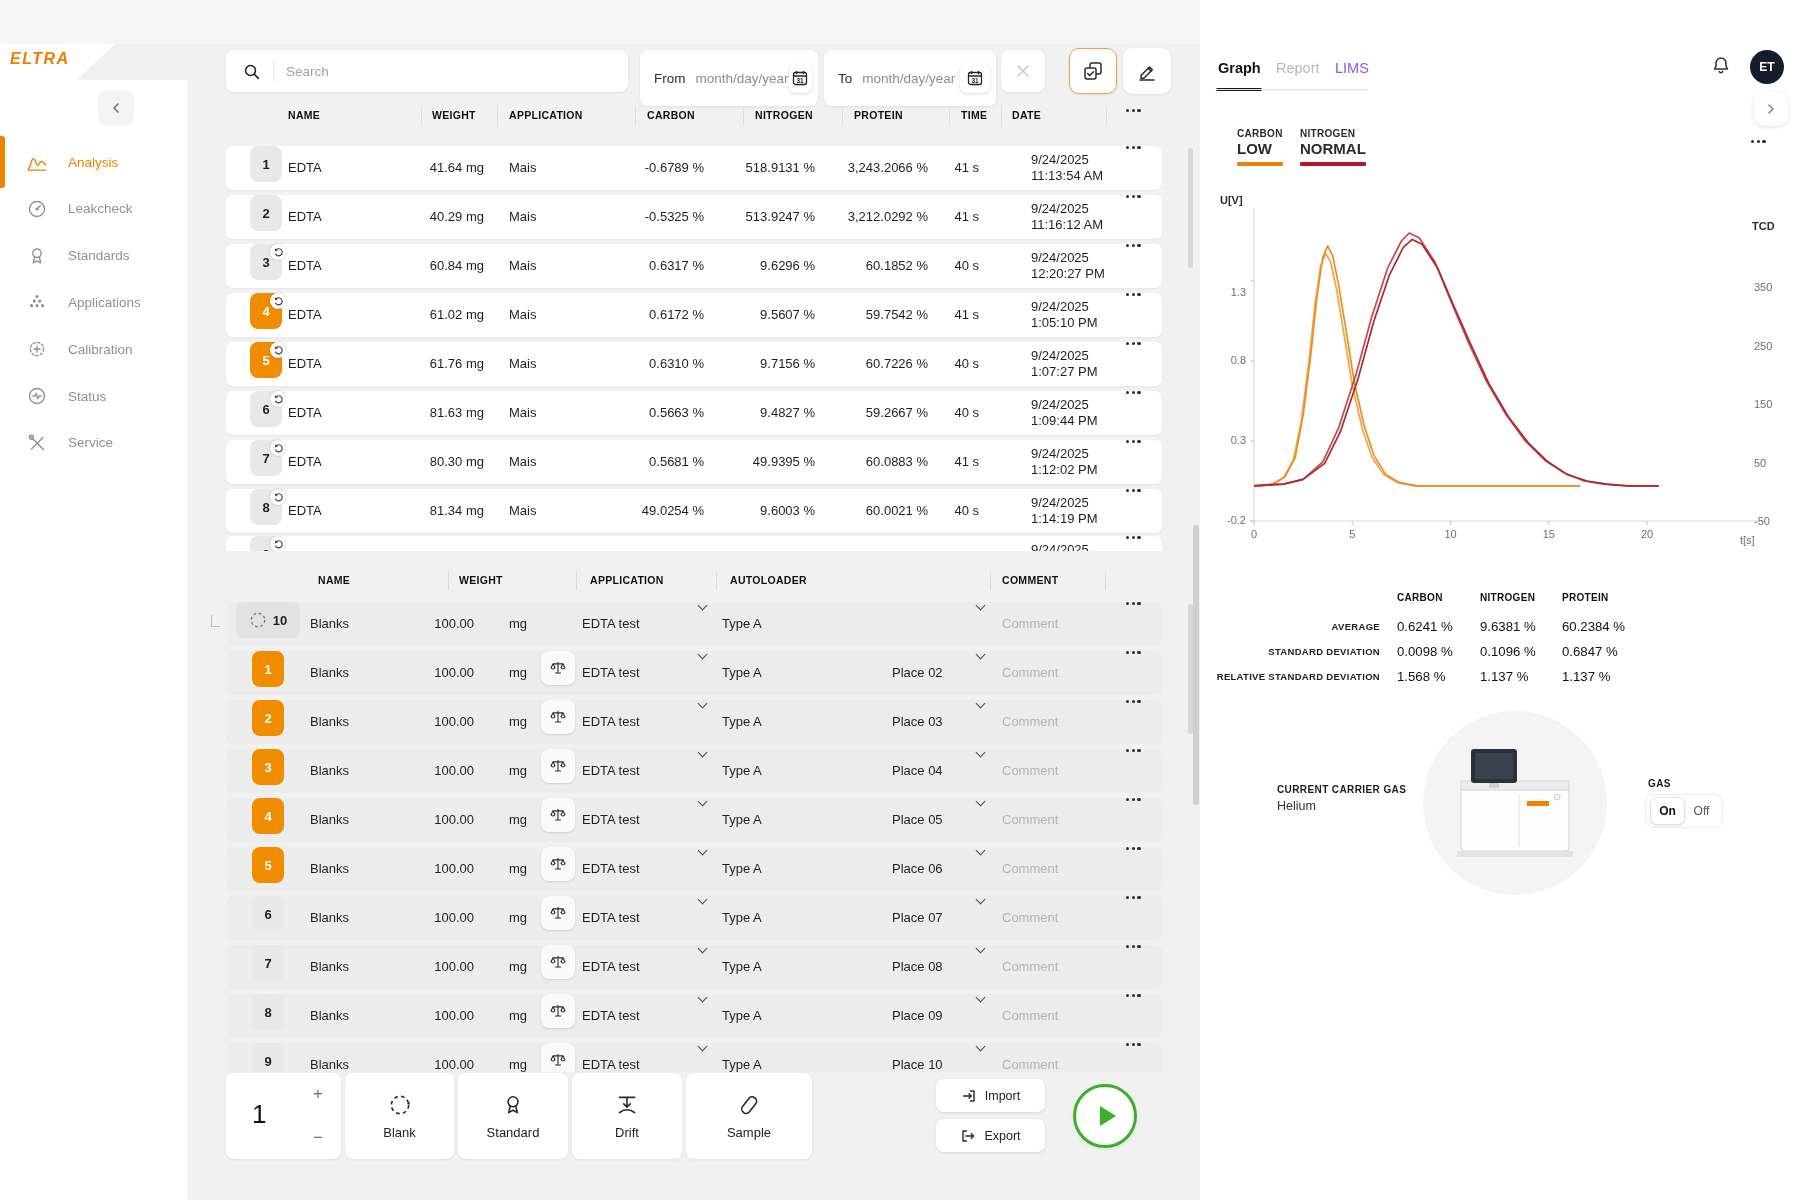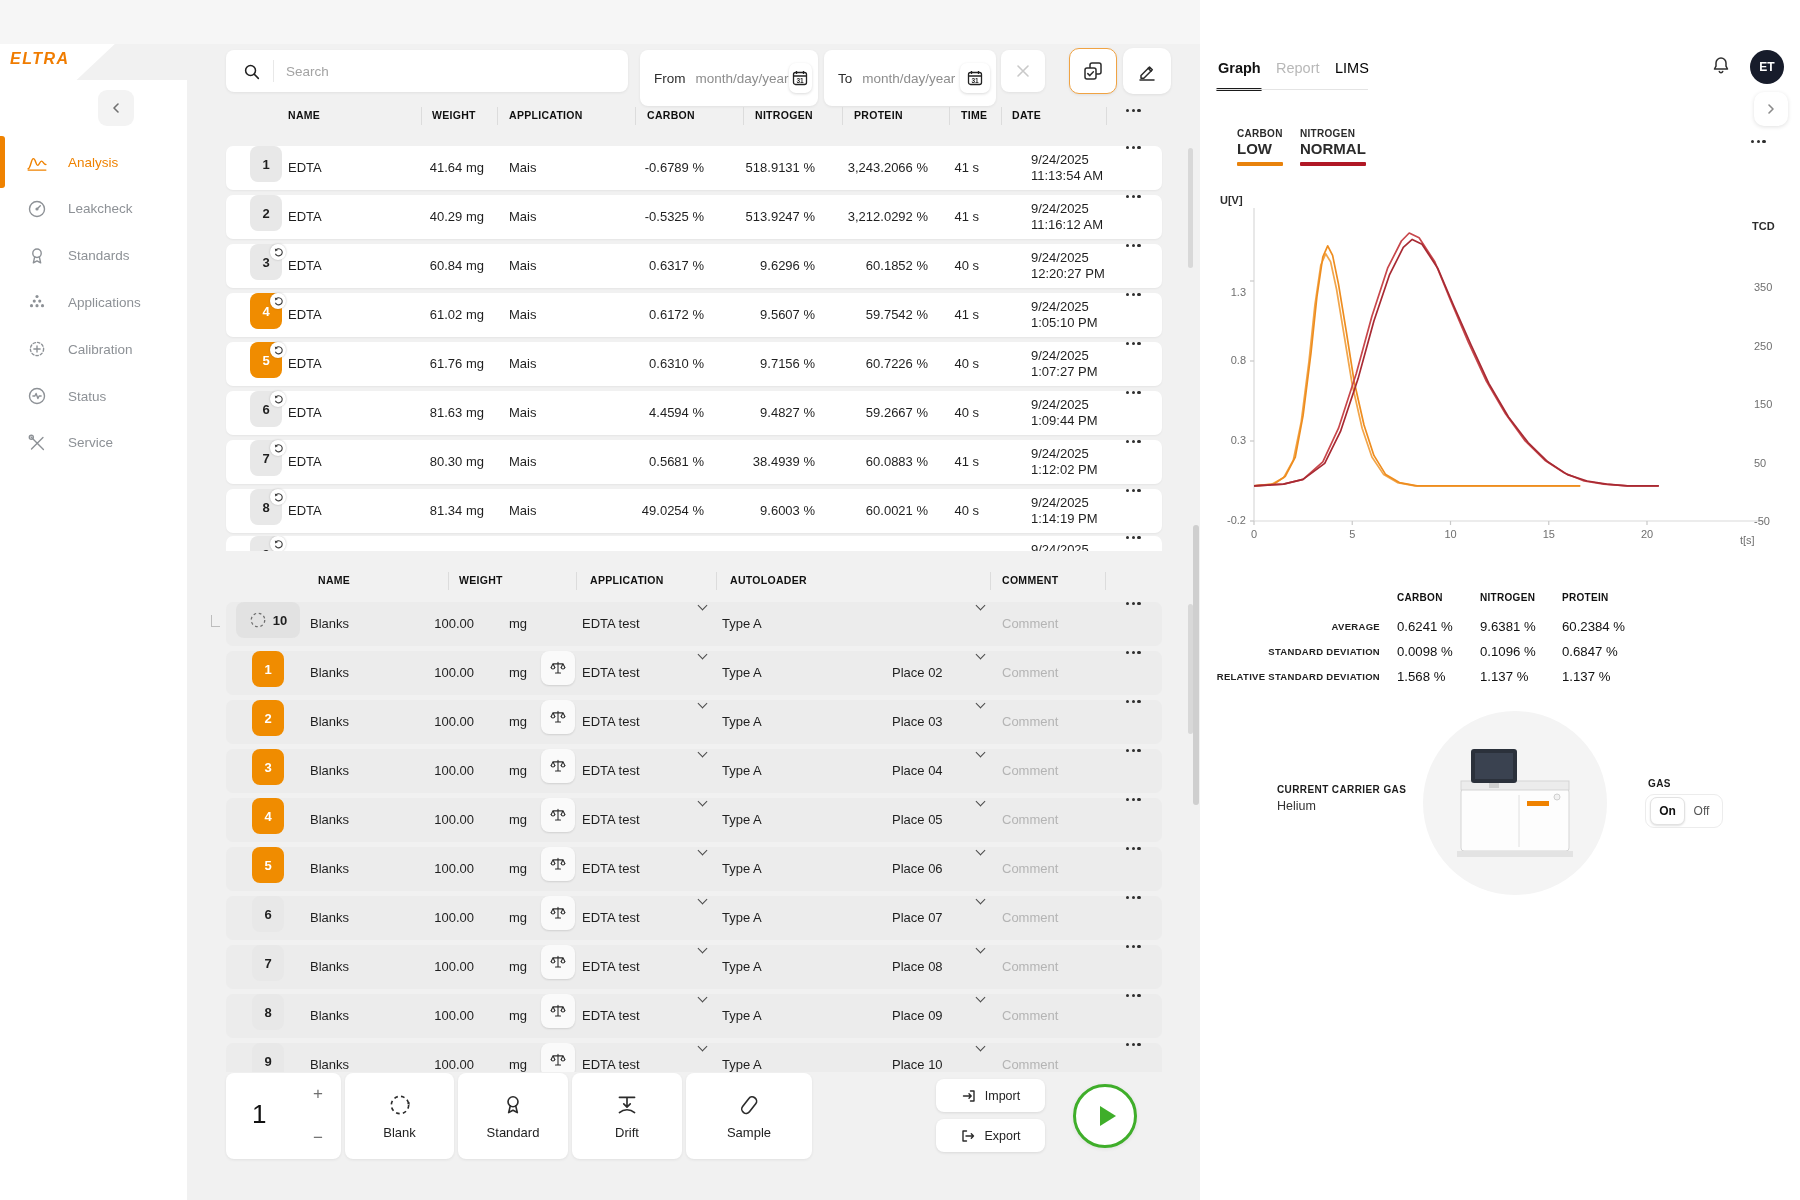--- a/index.html
+++ b/index.html
@@ -95,21 +95,21 @@
   .ie-btn{position:absolute;left:936px;width:109px;height:33px;background:#fff;border-radius:8px;box-shadow:0 1px 3px rgba(0,0,0,.1);display:flex;align-items:center;justify-content:center;gap:8px;font-size:12.5px;color:#222;cursor:pointer}
   .play-btn{position:absolute;left:1073px;top:1084px;width:64px;height:64px;border:3px solid #3fae2a;border-radius:50%;background:#fff;display:flex;align-items:center;justify-content:center;cursor:pointer;box-shadow:0 1px 4px rgba(0,0,0,.08)}
   .play-tri{width:0;height:0;border-left:16px solid #3fae2a;border-top:10px solid transparent;border-bottom:10px solid transparent;margin-left:5px}
 
   
   .thumb{position:absolute;background:#d8d8d8;border-radius:3px;cursor:pointer}
 
   
   .tab{position:absolute;top:60px;font-size:14.5px;cursor:pointer}
   .tab.active{font-weight:700;color:#111}
-  .tab.t1{color:#b8b8b8}.tab.t2{color:#000000}
+  .tab.t1{color:#b8b8b8}.tab.t2{color:#8b5cf6}
   .tab-underline{position:absolute;left:16px;top:88px;width:46px;height:3px;background:#1a1a1a;border-radius:2px}
   .tab-track{position:absolute;left:16px;top:89px;width:152px;height:1px;background:#e4e4e4}
   .bell{position:absolute;left:509px;top:53px;cursor:pointer}
   .avatar{position:absolute;left:550px;top:50px;width:34px;height:34px;border-radius:50%;background:#171c2b;color:#fff;font-size:12px;font-weight:700;display:flex;align-items:center;justify-content:center;cursor:pointer}
   .chevright{position:absolute;left:554px;top:92px;width:34px;height:34px;background:#fff;border-radius:10px;box-shadow:0 1px 4px rgba(0,0,0,.12);display:flex;align-items:center;justify-content:center;cursor:pointer}
   .paneldots{left:551px;top:140px}
   .legend-item{position:absolute;top:128px;cursor:default}
   .legend-item .l1{font-size:10px;font-weight:700;letter-spacing:.3px;color:#2b2b2b}
   .legend-item .l2{font-size:15px;font-weight:700;color:#2b2b2b;margin-top:1px}
   .legend-underline{height:4px;width:100%;margin-top:5px;border-radius:1px}
@@ -424,21 +424,21 @@
     <span class="badge">6</span>
     <span class="redo">
         <svg width="11" height="11" viewBox="0 0 12 12">
           <path d="M2.6 7.4a3.9 3.9 0 1 0 .7-4.3" fill="none" stroke="#3c3c3c" stroke-width="1.2"></path>
           <path d="M2 1.6l.5 3.2 3-1.4z" fill="#3c3c3c"></path>
         </svg>
       </span>
     <span class="r-name">EDTA</span>
     <span class="r-weight">81.63 mg</span>
     <span class="r-app">Mais</span>
-    <span class="r-carbon">4.4594 %</span>
+    <span class="r-carbon">0.5663 %</span>
     <span class="r-nitrogen">9.4827 %</span>
     <span class="r-protein">59.2667 %</span>
     <span class="r-time">40 s</span>
     <div class="r-date">
       <div>9/24/2025</div>
       <div>1:09:44 PM</div>
     </div>
     <span class="dots">
         <i></i>
         <i></i>
@@ -451,21 +451,21 @@
     <span class="redo">
         <svg width="11" height="11" viewBox="0 0 12 12">
           <path d="M2.6 7.4a3.9 3.9 0 1 0 .7-4.3" fill="none" stroke="#3c3c3c" stroke-width="1.2"></path>
           <path d="M2 1.6l.5 3.2 3-1.4z" fill="#3c3c3c"></path>
         </svg>
       </span>
     <span class="r-name">EDTA</span>
     <span class="r-weight">80.30 mg</span>
     <span class="r-app">Mais</span>
     <span class="r-carbon">0.5681 %</span>
-    <span class="r-nitrogen">38.4939 %</span>
+    <span class="r-nitrogen">49.9395 %</span>
     <span class="r-protein">60.0883 %</span>
     <span class="r-time">41 s</span>
     <div class="r-date">
       <div>9/24/2025</div>
       <div>1:12:02 PM</div>
     </div>
     <span class="dots">
         <i></i>
         <i></i>
         <i></i>

